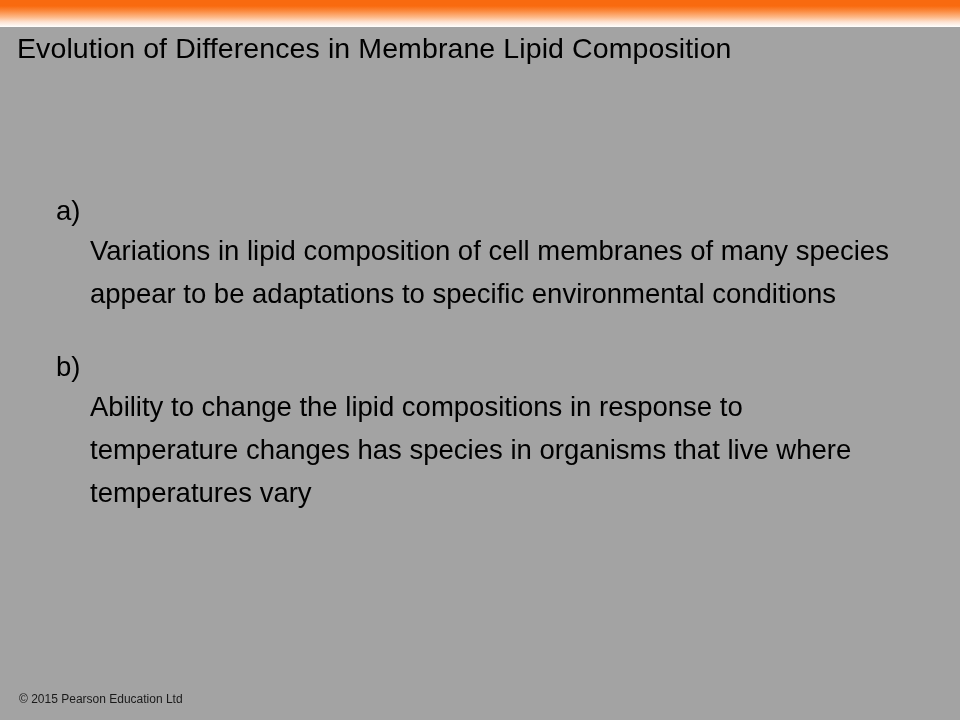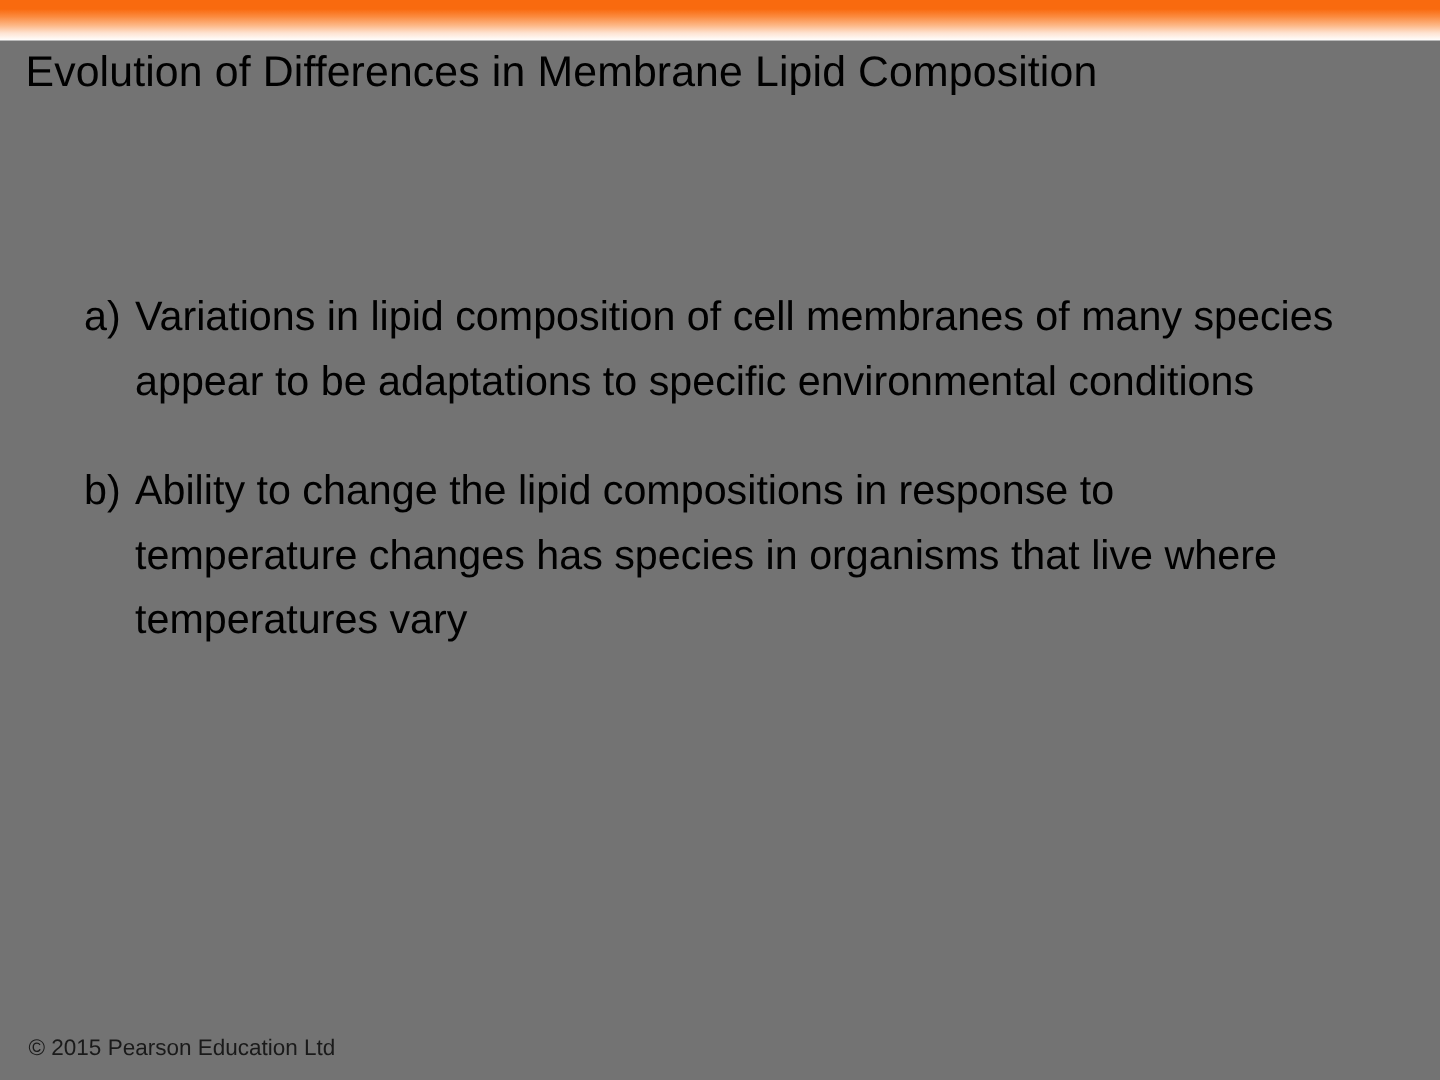--- a/index.html
+++ b/index.html
@@ -7,21 +7,21 @@
     padding: 0;
     background: #ffffff;
   }
   body {
     font-family: "Liberation Sans", sans-serif;
   }
   #slide {
     position: relative;
     width: 960px;
     height: 720px;
-    background: #737373;
+    background: #a3a3a3;
     overflow: hidden;
   }
   
   #top-band {
     position: absolute;
     top: 0;
     left: 0;
     width: 960px;
     height: 27px;
     background: linear-gradient(to bottom,
@@ -63,27 +63,28 @@
     margin-top: 30px;
   }
   .bullet-marker {
     flex: 0 0 auto;
     width: 34px;
     text-align: left;
   }
   .bullet-text {
     flex: 1 1 auto;
     max-width: 800px;
+    margin-top: 40px;
   }
   
   #footer {
     position: absolute;
     left: 19px;
     top: 692px;
-    font-size: 15px;
+    font-size: 12px;
     line-height: 14px;
     color: #1a1a1a;
   }
 </style>
 </head>
 <body>
 
 <div id="slide">
 
   <div id="top-band"></div>

